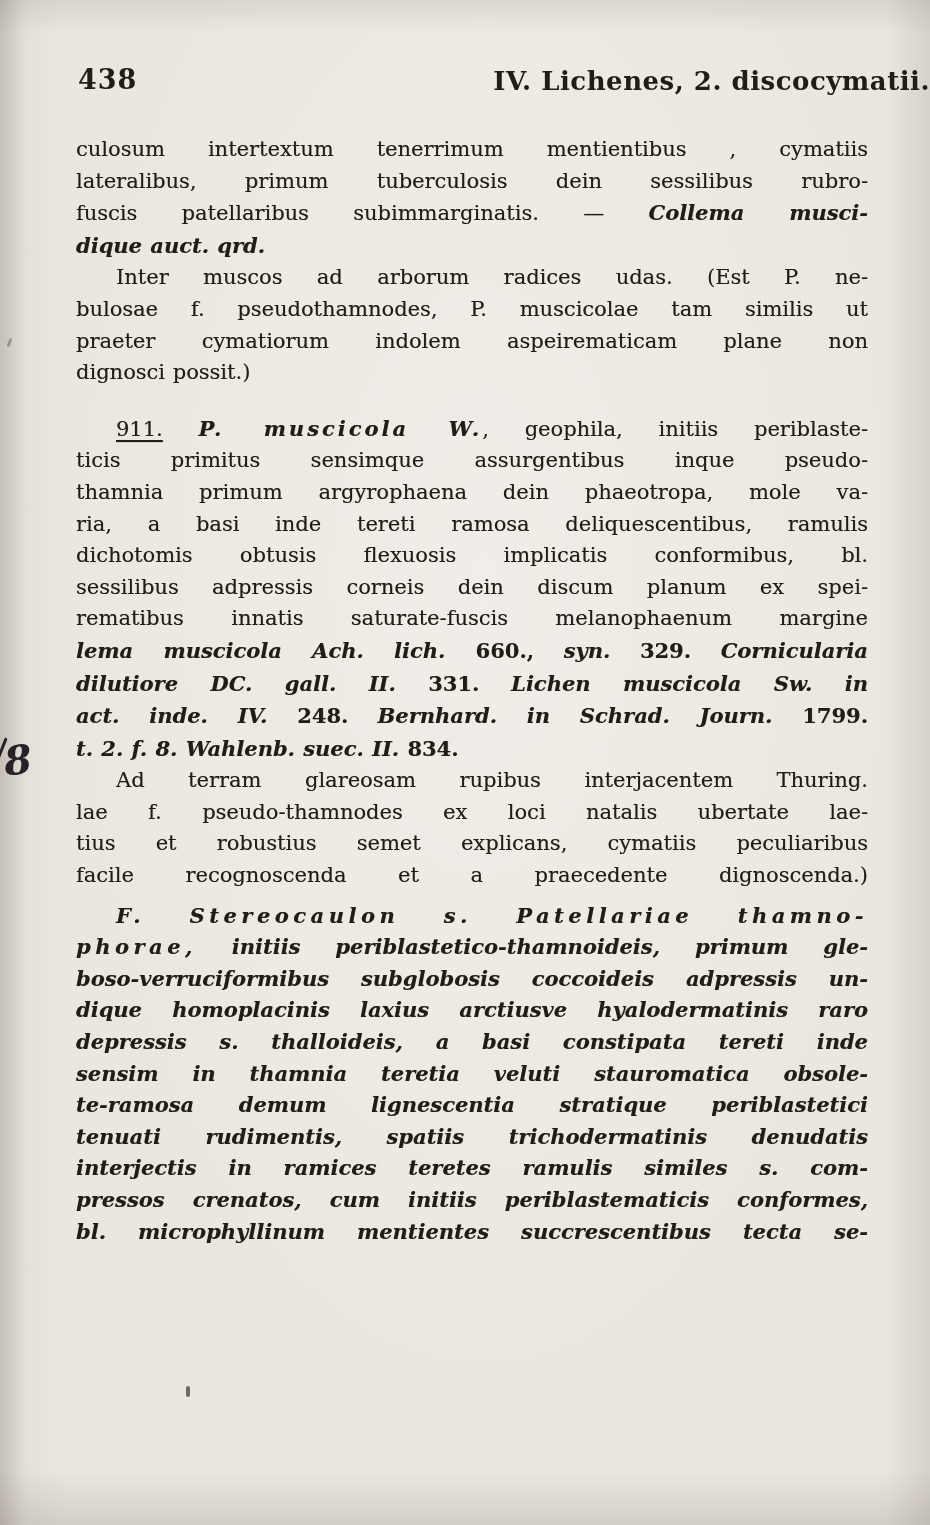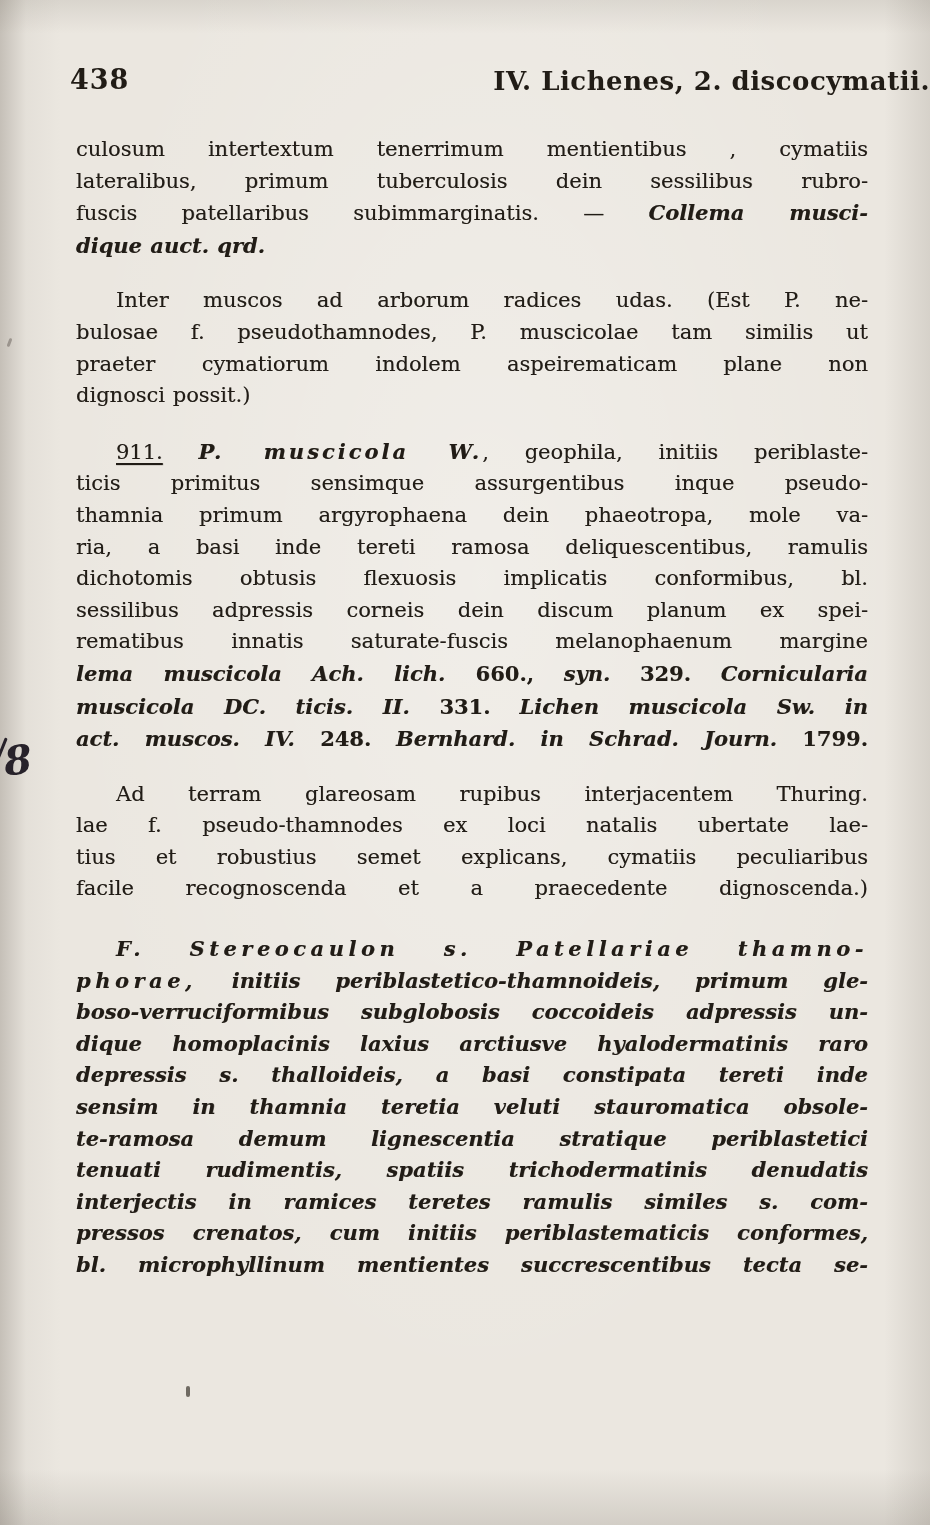--- a/index.html
+++ b/index.html
@@ -14,37 +14,37 @@
     background:
       radial-gradient(ellipse at 52% 38%, rgba(255,255,255,0.28), rgba(255,255,255,0) 62%),
       linear-gradient(to right, rgba(62,52,40,0.22), rgba(62,52,40,0.04) 26px, rgba(62,52,40,0) 62px),
       linear-gradient(to left, rgba(62,52,40,0.12), rgba(62,52,40,0) 46px),
       linear-gradient(to bottom, rgba(62,52,40,0.10), rgba(62,52,40,0) 34px),
       linear-gradient(to top, rgba(62,52,40,0.14), rgba(62,52,40,0) 56px),
       #ebe7e0;
   }
   .header { position: relative; height: 100px; }
   .page-number {
-    position: absolute; left: 70px; top: 64px;
+    position: absolute; left: 78px; top: 64px;
     font-size: 27px; font-weight: bold; letter-spacing: 1px;
   }
   .title {
     display: block; text-align: right; padding-top: 66px;
     font-size: 26px; font-weight: bold; letter-spacing: 0.5px;
   }
   .text {
     padding: 34px 62px 0 76px;
     font-size: 21px;
     line-height: 31.6px;
     text-shadow: 0.3px 0.3px 0.5px rgba(33,28,22,0.45);
   }
   .para { margin: 0; }
-  .para + .para { margin-top: 23px; }
+  .para + .para { margin-top: 0; }
   .para[data-name="para-911"] { margin-top: 24px; }
-  .para[data-name="para-stereocaulon"] { margin-top: 28px; }
+  .para[data-name="para-stereocaulon"] { margin-top: 8px; }
   .para-italic { font-style: italic; font-weight: bold; }
   .line { text-align: justify; text-align-last: justify; word-spacing: 1px; }
   .line.last { text-align-last: left; }
   .line.indent { text-indent: 40px; }
   .s-b { font-weight: bold; font-style: normal; }
   .s-bi { font-weight: bold; font-style: italic; }
   .s-u { text-decoration: underline; text-decoration-thickness: 2px; text-underline-offset: 4px; }
   .s-ls { letter-spacing: 3px; }
   .s-ls2 { letter-spacing: 4.5px; }
   .margin-note {
@@ -86,22 +86,23 @@
       </div>
       <div class="para" data-name="para-911">
         <div class="line indent" data-name="text-line"><span class="s-u" data-name="text-segment">911.</span><span data-name="text-segment"> </span><span class="s-bi s-ls" data-name="text-segment">P. muscicola W.</span><span data-name="text-segment">, geophila, initiis periblaste-</span></div>
         <div class="line" data-name="text-line"><span data-name="text-segment">ticis primitus sensimque assurgentibus inque pseudo-</span></div>
         <div class="line" data-name="text-line"><span data-name="text-segment">thamnia primum argyrophaena dein phaeotropa, mole va-</span></div>
         <div class="line" data-name="text-line"><span data-name="text-segment">ria, a basi inde tereti ramosa deliquescentibus, ramulis</span></div>
         <div class="line" data-name="text-line"><span data-name="text-segment">dichotomis obtusis flexuosis implicatis conformibus, bl.</span></div>
         <div class="line" data-name="text-line"><span data-name="text-segment">sessilibus adpressis corneis dein discum planum ex spei-</span></div>
         <div class="line" data-name="text-line"><span data-name="text-segment">rematibus innatis saturate-fuscis melanophaenum margine</span></div>
         <div class="line" data-name="text-line"><span class="s-bi" data-name="text-segment">lema muscicola Ach. lich. </span><span class="s-b" data-name="text-segment">660.,</span><span data-name="text-segment"> </span><span class="s-bi" data-name="text-segment">syn.</span><span data-name="text-segment"> </span><span class="s-b" data-name="text-segment">329.</span><span data-name="text-segment"> </span><span class="s-bi" data-name="text-segment">Cornicularia</span></div>
-        <div class="line" data-name="text-line"><span class="s-bi" data-name="text-segment">muscicola DC. ticis. II. </span><span class="s-b" data-name="text-segment">331.</span><span data-name="text-segment"> </span><span class="s-bi" data-name="text-segment">Lichen muscicola Sw. in</span></div>
-        <div class="line" data-name="text-line"><span class="s-bi" data-name="text-segment">act. muscos. IV. </span><span class="s-b" data-name="text-segment">248.</span><span data-name="text-segment"> </span><span class="s-bi" data-name="text-segment">Bernhard. in Schrad. Journ. </span><span class="s-b" data-name="text-segment">1799.</span></div>
+        <div class="line" data-name="text-line"><span class="s-bi" data-name="text-segment">dilutiore DC. gall. II. </span><span class="s-b" data-name="text-segment">331.</span><span data-name="text-segment"> </span><span class="s-bi" data-name="text-segment">Lichen muscicola Sw. in</span></div>
+        <div class="line" data-name="text-line"><span class="s-bi" data-name="text-segment">act. inde. IV. </span><span class="s-b" data-name="text-segment">248.</span><span data-name="text-segment"> </span><span class="s-bi" data-name="text-segment">Bernhard. in Schrad. Journ. </span><span class="s-b" data-name="text-segment">1799.</span></div>
+        <div class="line last" data-name="text-line"><span class="s-bi" data-name="text-segment">t. 2. f. 8. Wahlenb. suec. II. </span><span class="s-b" data-name="text-segment">834.</span></div>
       </div>
       <div class="para" data-name="para-ad-terram">
         <div class="line indent" data-name="text-line"><span data-name="text-segment">Ad terram glareosam rupibus interjacentem Thuring.</span></div>
         <div class="line" data-name="text-line"><span data-name="text-segment">lae f. pseudo-thamnodes ex loci natalis ubertate lae-</span></div>
         <div class="line" data-name="text-line"><span data-name="text-segment">tius et robustius semet explicans, cymatiis peculiaribus</span></div>
         <div class="line" data-name="text-line"><span data-name="text-segment">facile recognoscenda et a praecedente dignoscenda.)</span></div>
       </div>
       <div class="para para-italic" data-name="para-stereocaulon">
         <div class="line indent" data-name="text-line"><span class="s-ls2" data-name="text-segment">F. Stereocaulon s. Patellariae thamno-</span></div>
         <div class="line" data-name="text-line"><span class="s-ls2" data-name="text-segment">phorae,</span><span data-name="text-segment"> initiis periblastetico-thamnoideis, primum gle-</span></div>

